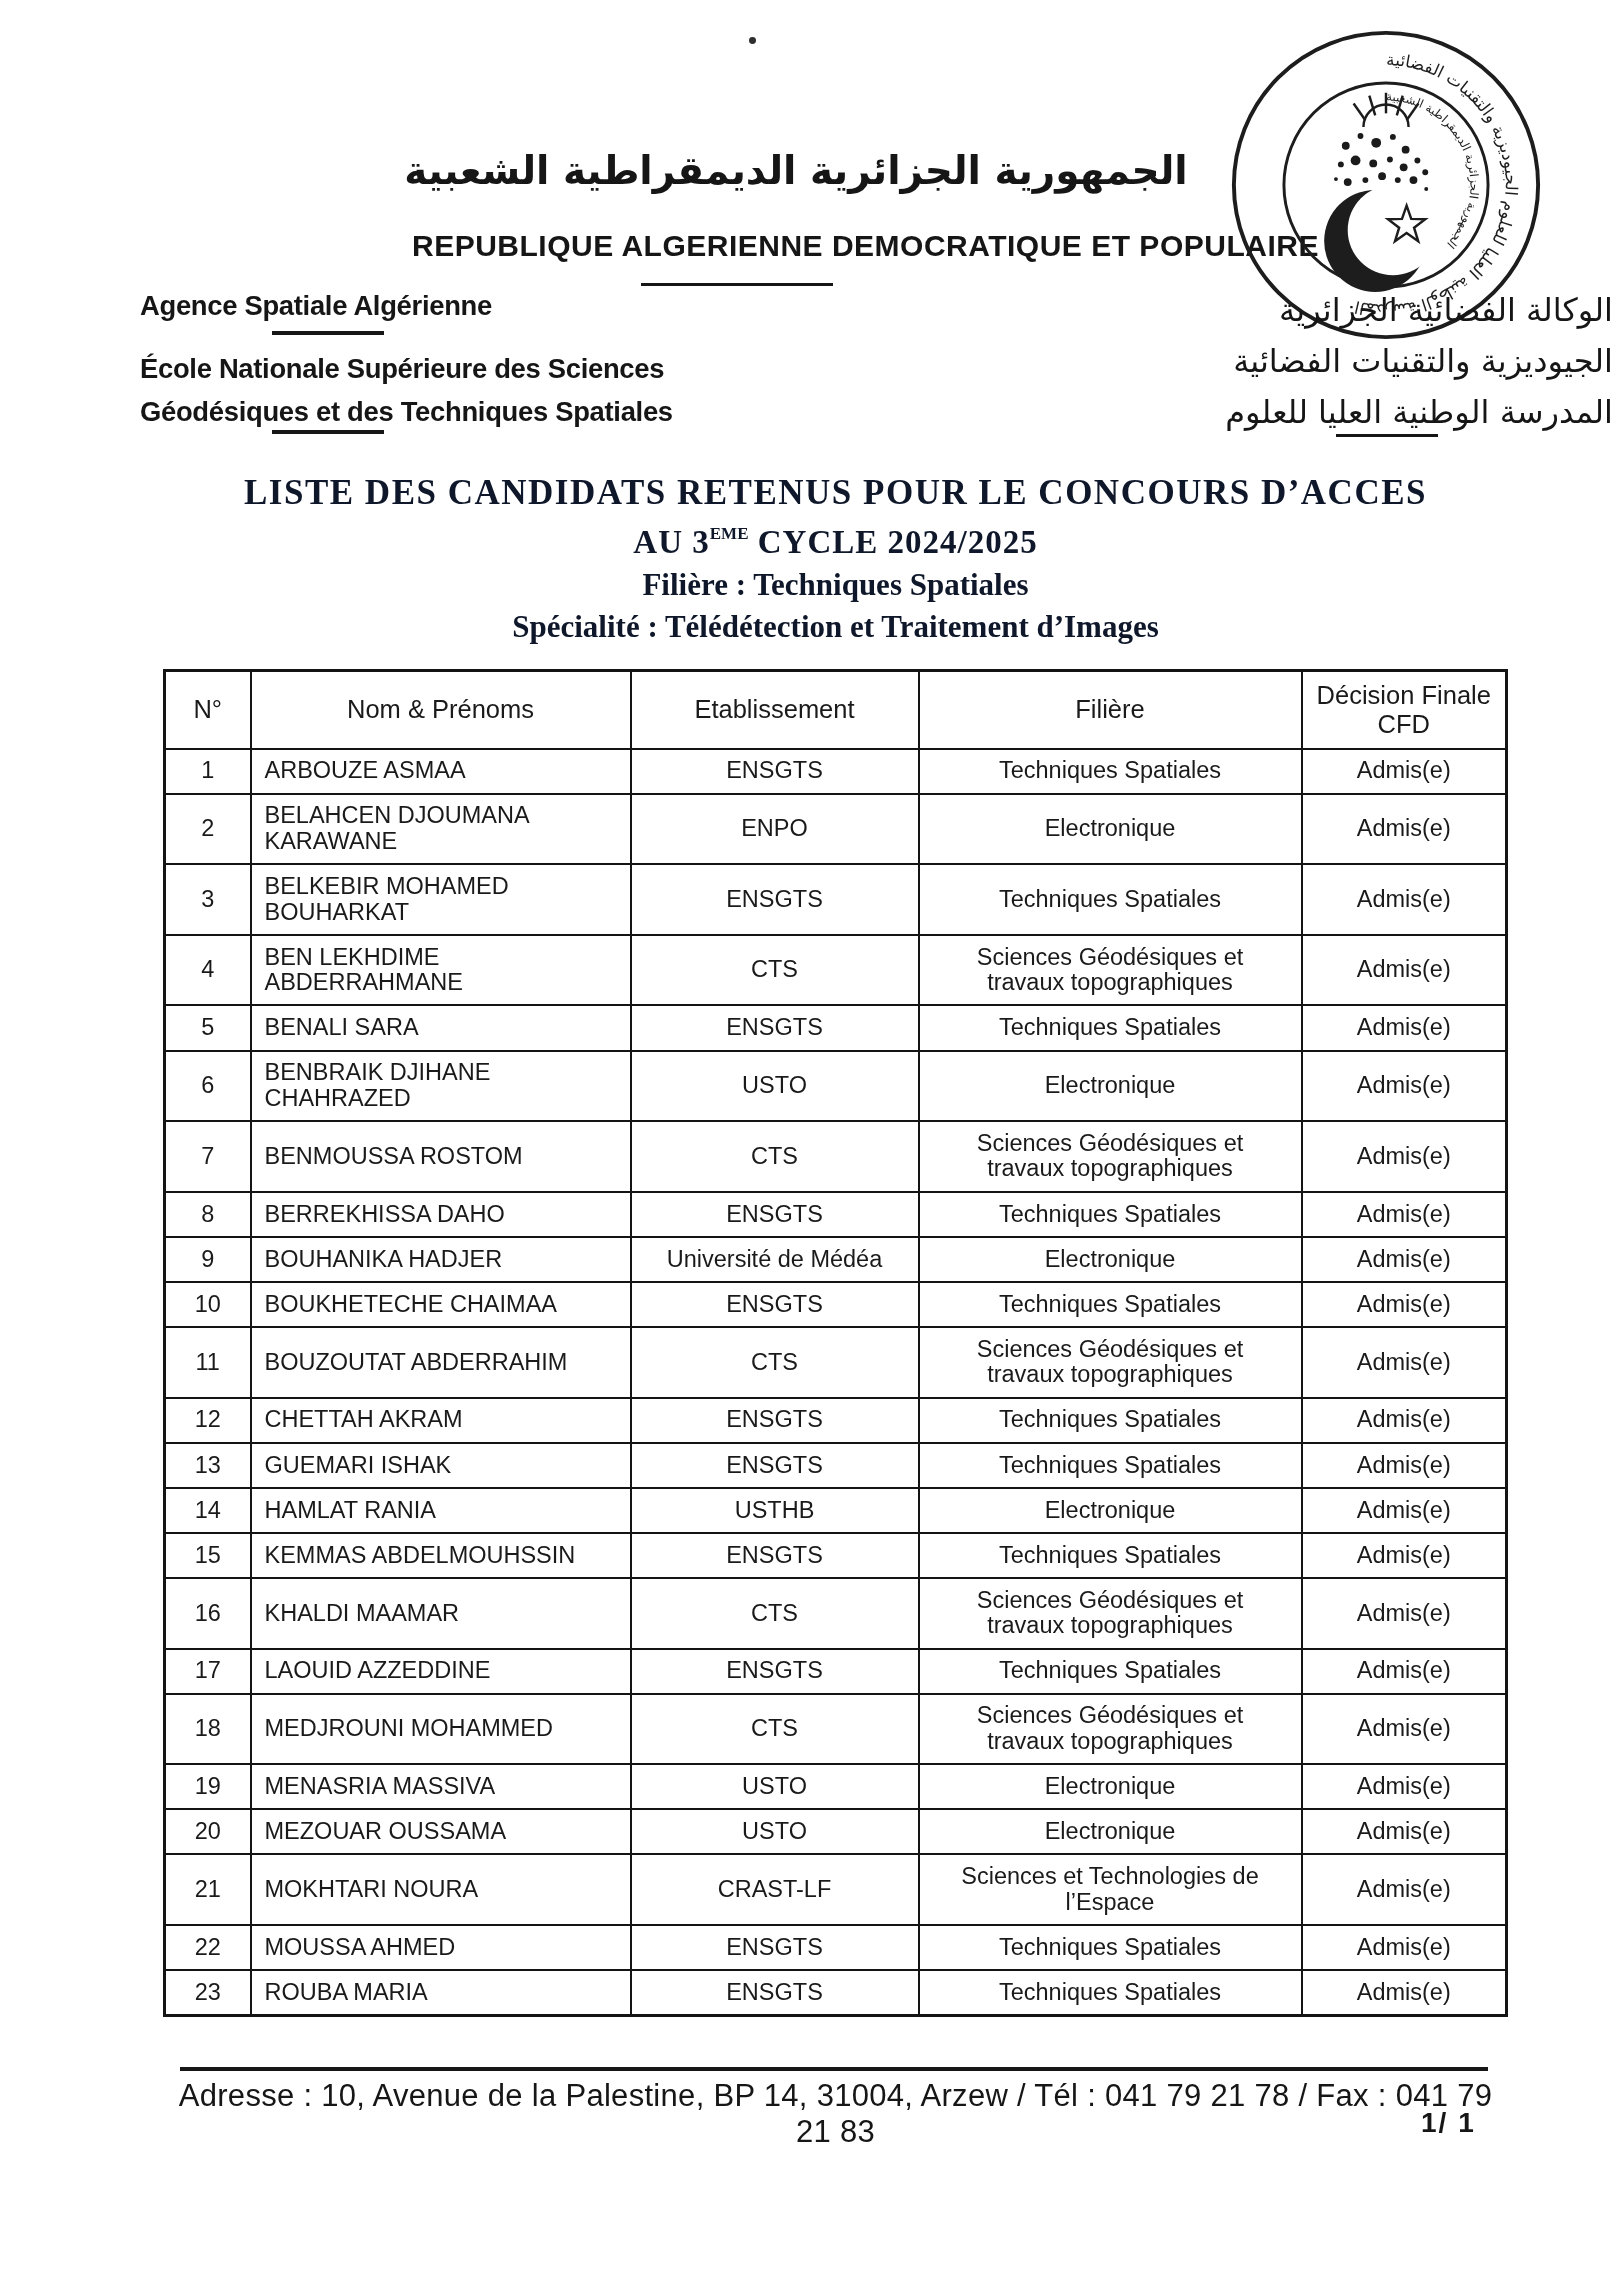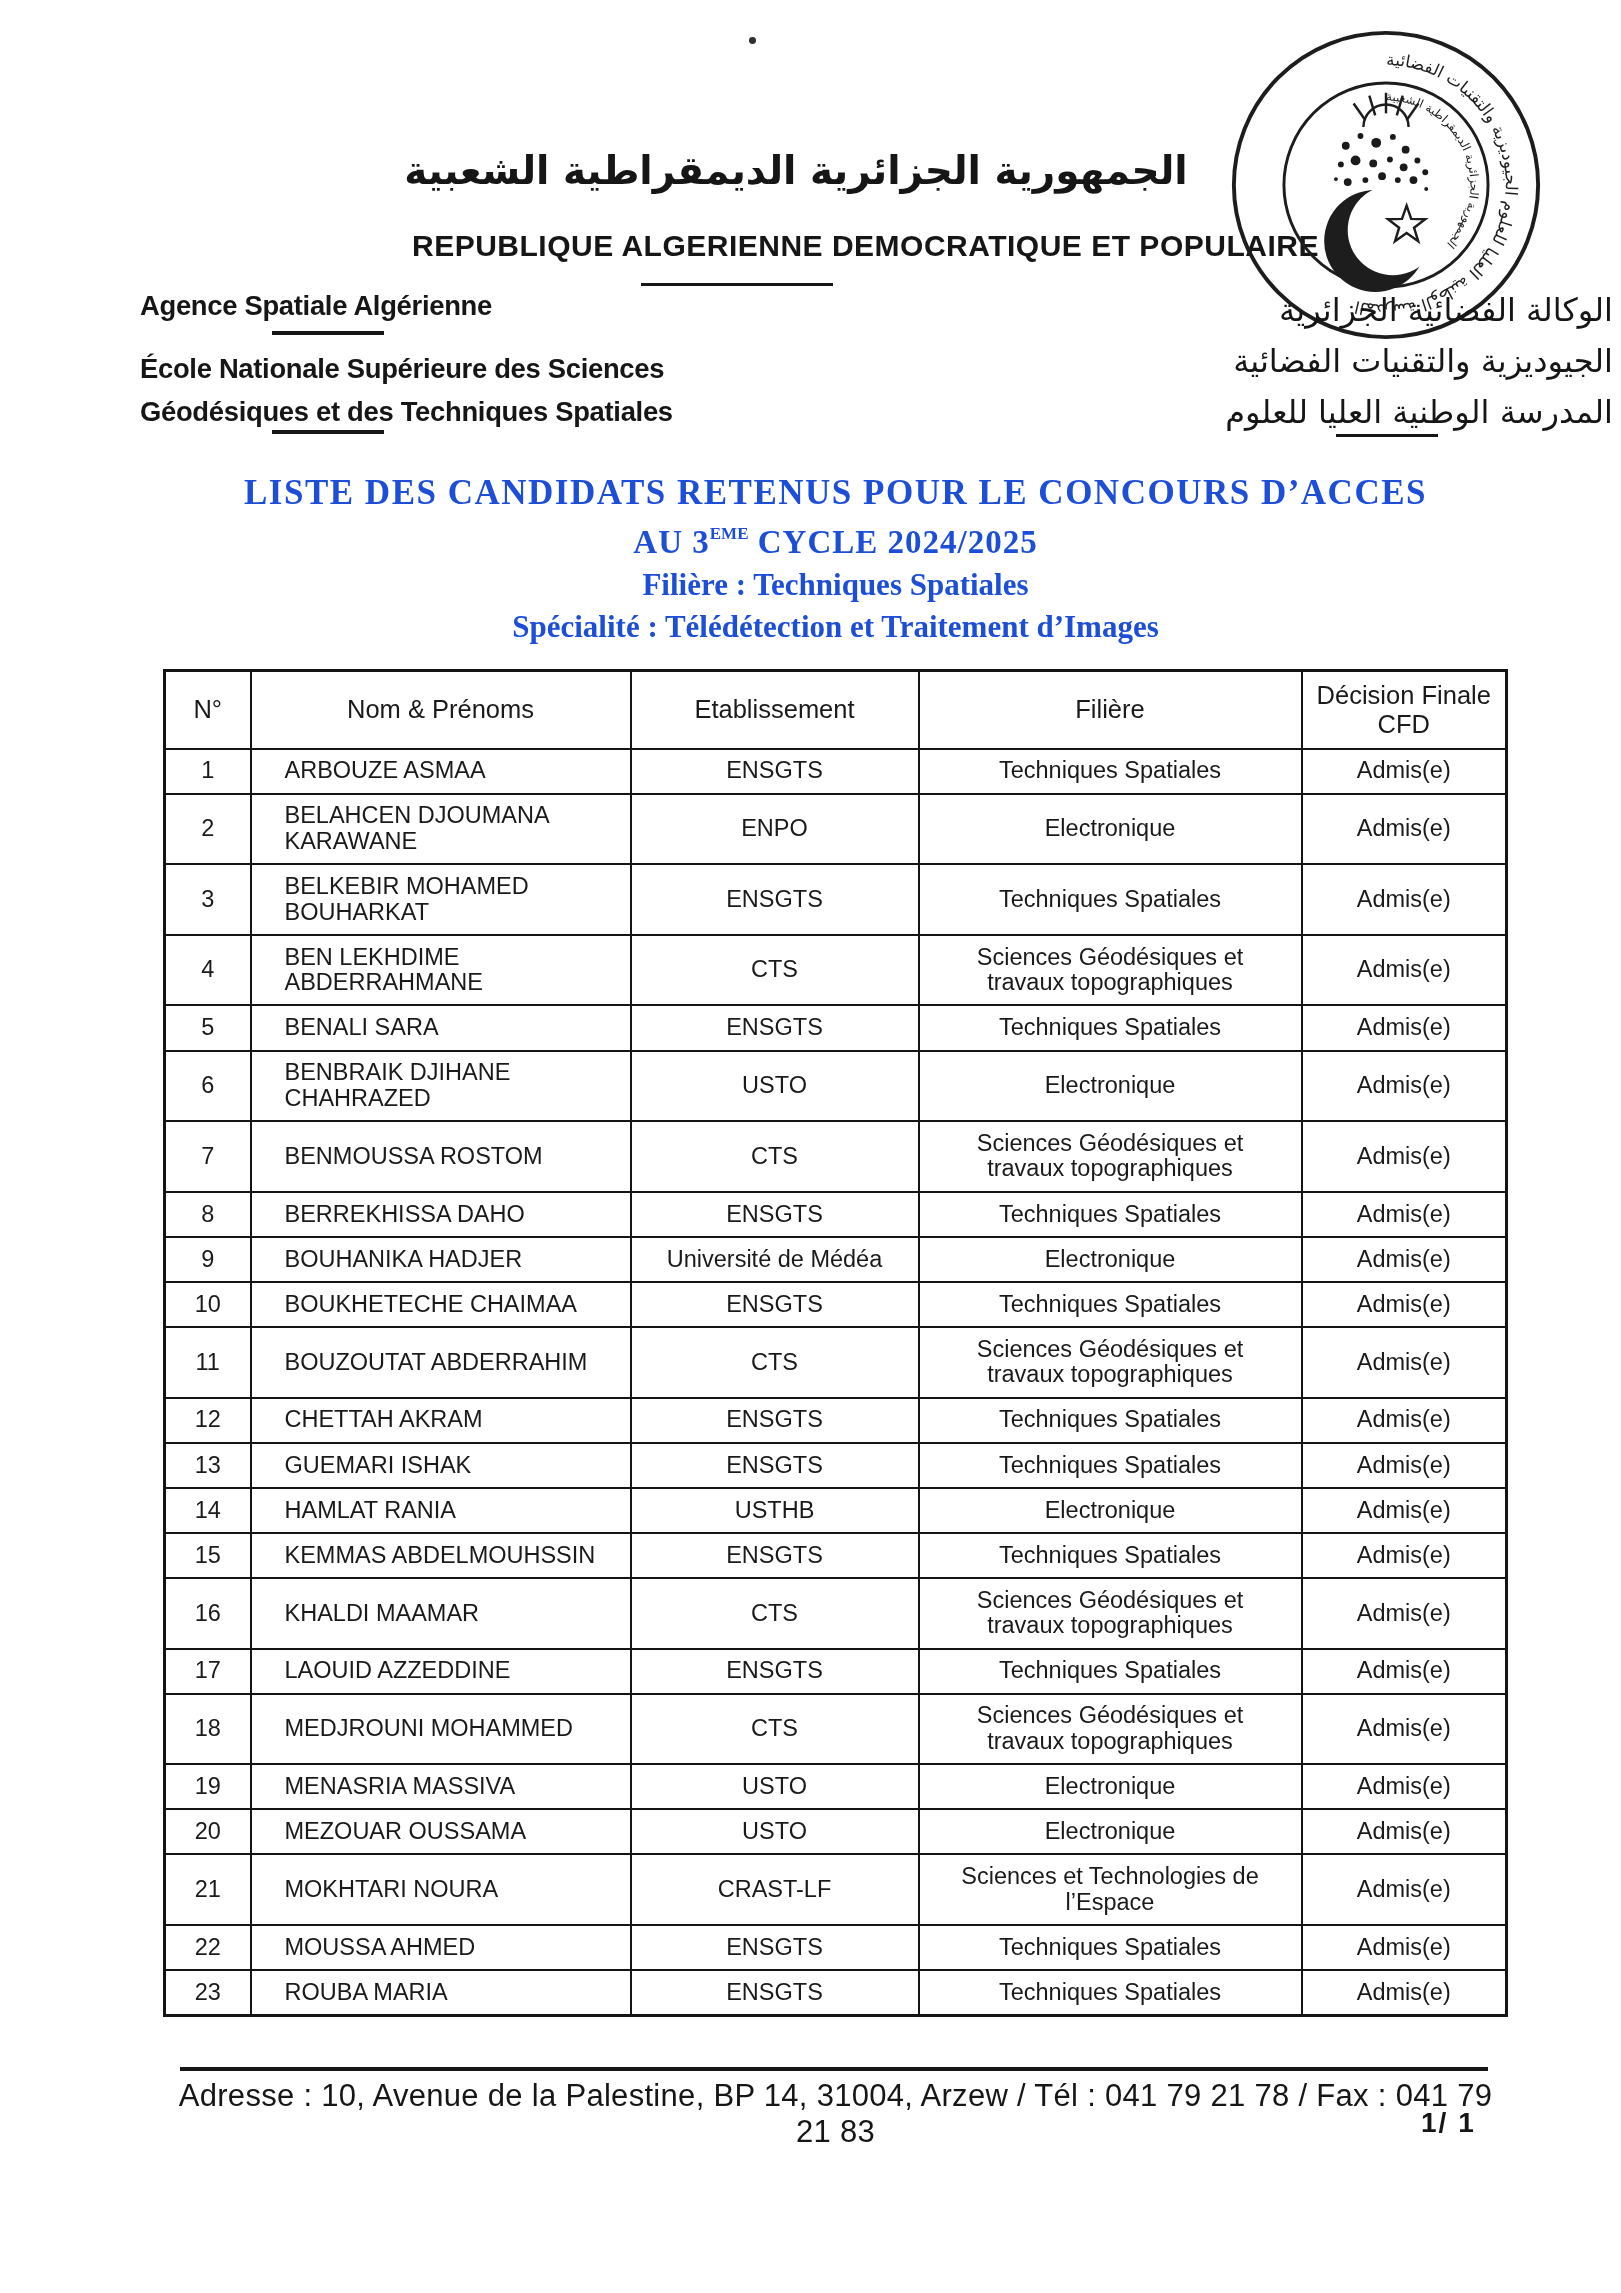--- a/index.html
+++ b/index.html
@@ -35,40 +35,40 @@
     left:1127px;top:285px;width:486px;text-align:right;
     font-size:32px;font-weight:400;line-height:51px;
   }
   .ar-right-underline{left:1336px;top:434px;width:102px;height:2.9px;}
 
   .seal{position:absolute;left:1228px;top:27.4px;}
   .seal text{fill:#1d1d1d;font-family:"DejaVu Sans",sans-serif;}
 
   .title-block{
     left:163px;top:471px;width:1345px;text-align:center;
-    font-family:"Liberation Serif",serif;font-weight:700;color:#1d4ed8;
+    font-family:"Liberation Serif",serif;font-weight:700;color:#0f172a;
   }
   .title-l1{font-size:35px;letter-spacing:1.5px;line-height:43px;}
   .title-l2{font-size:33px;letter-spacing:1px;line-height:43px;}
   .title-l2 sup{font-size:17px;position:relative;top:-2px;letter-spacing:0;}
   .title-l3{font-size:31px;line-height:42px;}
   .title-l4{font-size:31px;line-height:42px;}
 
   table.cand{
     position:absolute;left:163px;top:669px;width:1345px;
     border-collapse:collapse;table-layout:fixed;
     border:3.9px solid #141414;
   }
   .cand th,.cand td{
     border:2.9px solid #141414;vertical-align:middle;text-align:center;
     white-space:pre-line;color:#1a1a1a;
   }
   .cand th{font-size:25.5px;font-weight:400;padding:8.8px 5.9px;line-height:29px;}
   .cand td{font-size:23.5px;font-weight:400;padding:8.8px 7.8px;line-height:25.5px;}
-  .cand td.c-name{text-align:left;padding-left:33px;}
+  .cand td.c-name{text-align:left;padding-left:13px;}
 
   .footer-rule{left:180px;top:2067px;width:1308px;height:3.9px;}
   .footer-address{
     left:163px;top:2078px;width:1345px;text-align:center;
     font-size:31px;letter-spacing:0.3px;
   }
   .page-number{left:1421px;top:2107px;font-size:28px;font-weight:700;letter-spacing:2px;}
 </style>
 </head>
 <body>

